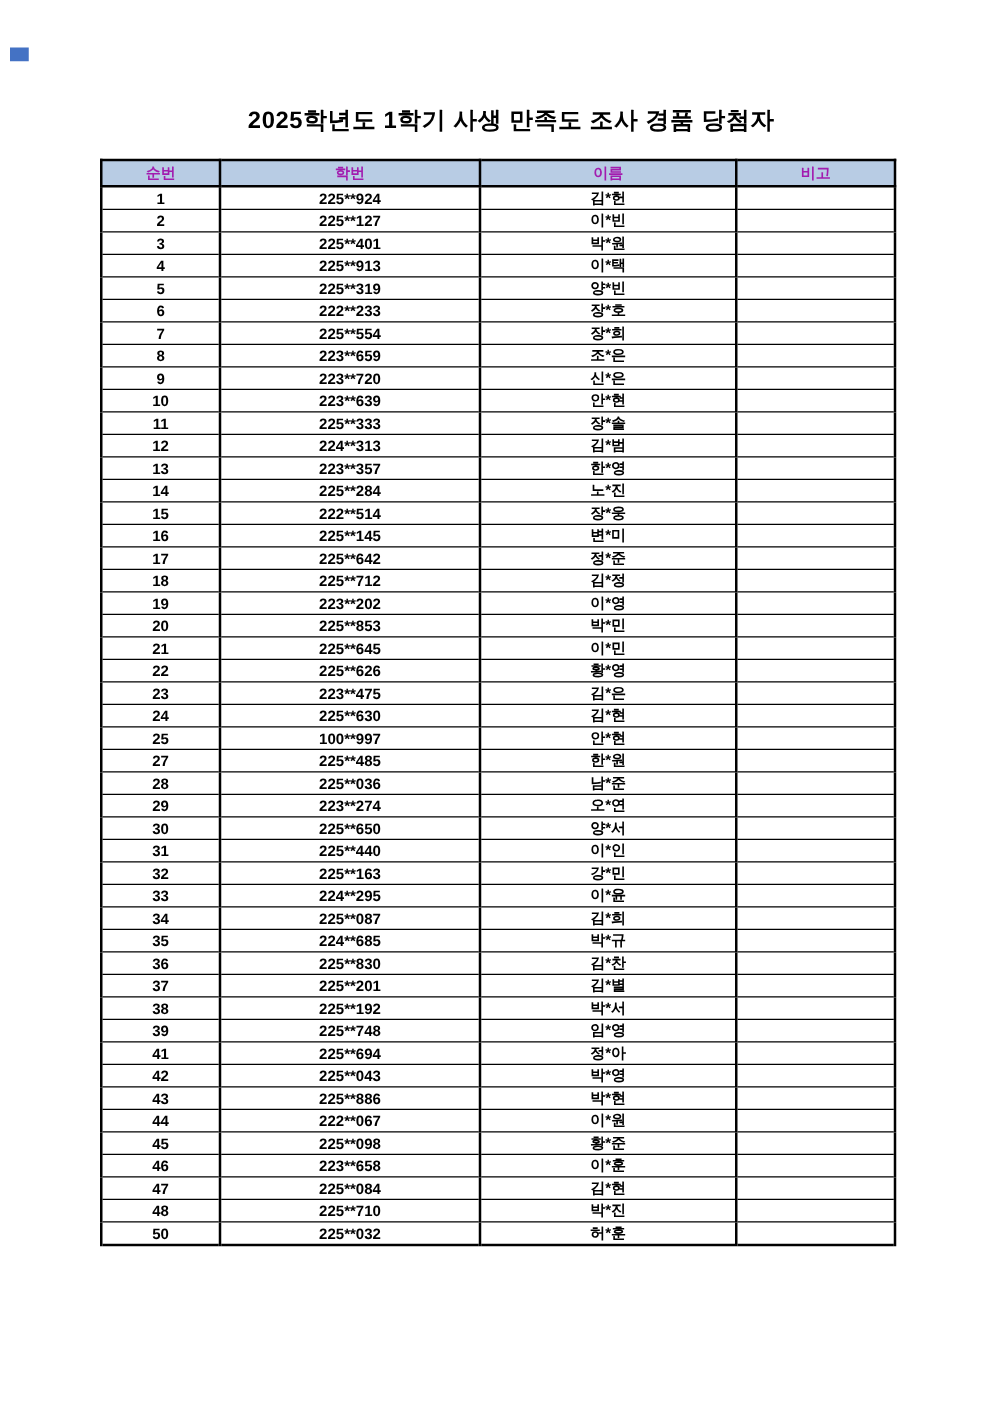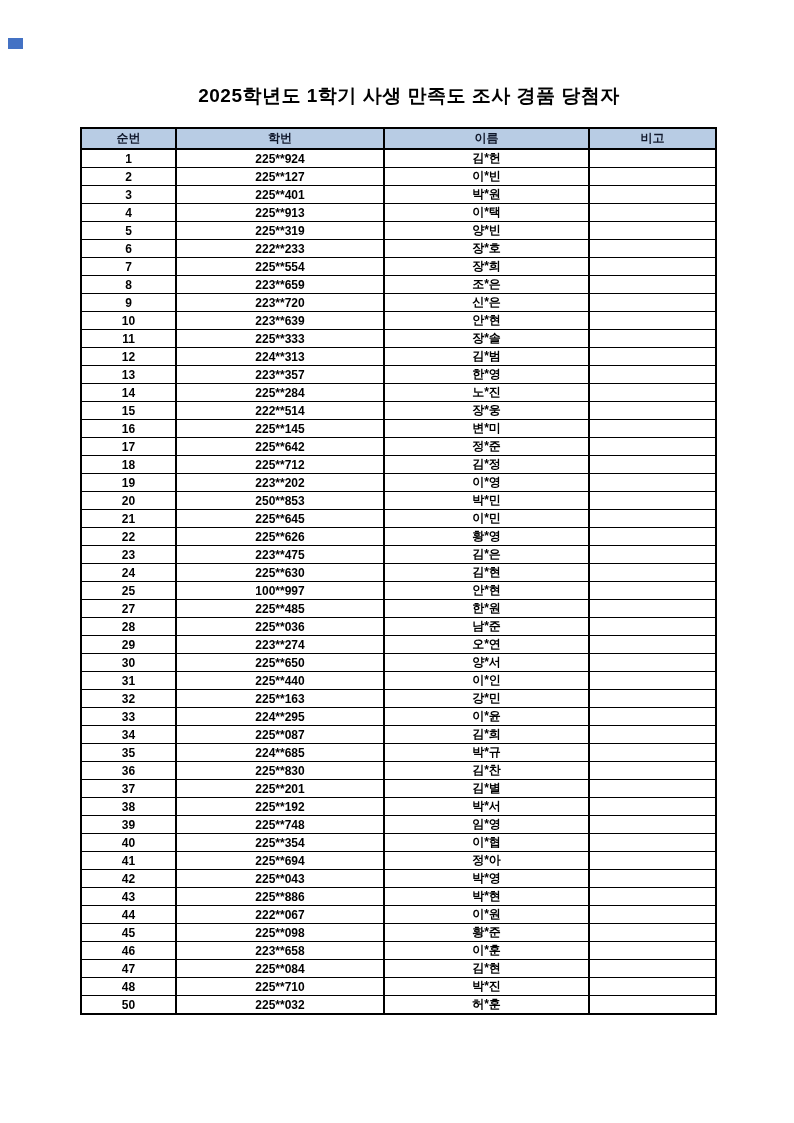--- a/index.html
+++ b/index.html
@@ -45,21 +45,21 @@
     border: 2px solid #000000;
   }
   table.winners th {
     background: #b8cce4;
     border-top: 2px solid #000;
     border-bottom: 2px solid #000;
     border-left: 2px solid #000;
     border-right: 2px solid #000;
     font-size: 12px;
     font-weight: bold;
-    color: #0f172a;
+    color: #a21caf;
     height: 16px;
     padding: 1px 2px;
     text-align: center;
   }
   table.winners td {
     border-top: 1px solid #000;
     border-bottom: 1px solid #000;
     border-left: 2px solid #000;
     border-right: 2px solid #000;
     font-size: 12px;
@@ -207,21 +207,21 @@
           <td></td>
         </tr>
         <tr>
           <td>19</td>
           <td>223**202</td>
           <td>이*영</td>
           <td></td>
         </tr>
         <tr>
           <td>20</td>
-          <td>250**853</td>
+          <td>225**853</td>
           <td>박*민</td>
           <td></td>
         </tr>
         <tr>
           <td>21</td>
           <td>225**645</td>
           <td>이*민</td>
           <td></td>
         </tr>
         <tr>
@@ -320,26 +320,20 @@
           <td>박*서</td>
           <td></td>
         </tr>
         <tr>
           <td>39</td>
           <td>225**748</td>
           <td>임*영</td>
           <td></td>
         </tr>
         <tr>
-          <td>40</td>
-          <td>225**354</td>
-          <td>이*협</td>
-          <td></td>
-        </tr>
-        <tr>
           <td>41</td>
           <td>225**694</td>
           <td>정*아</td>
           <td></td>
         </tr>
         <tr>
           <td>42</td>
           <td>225**043</td>
           <td>박*영</td>
           <td></td>

